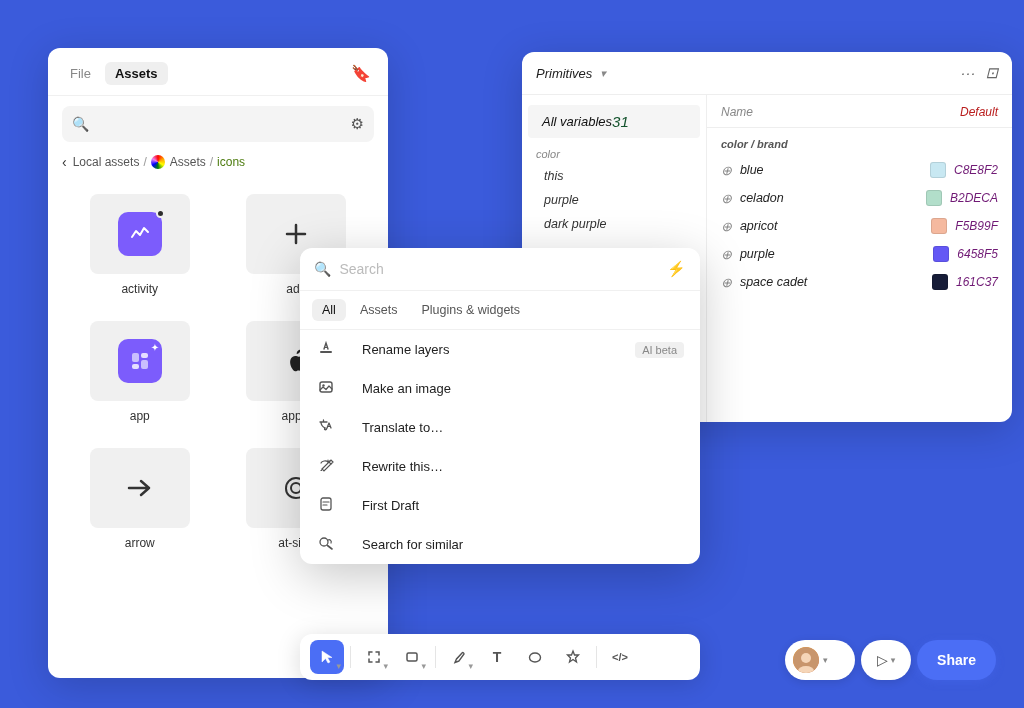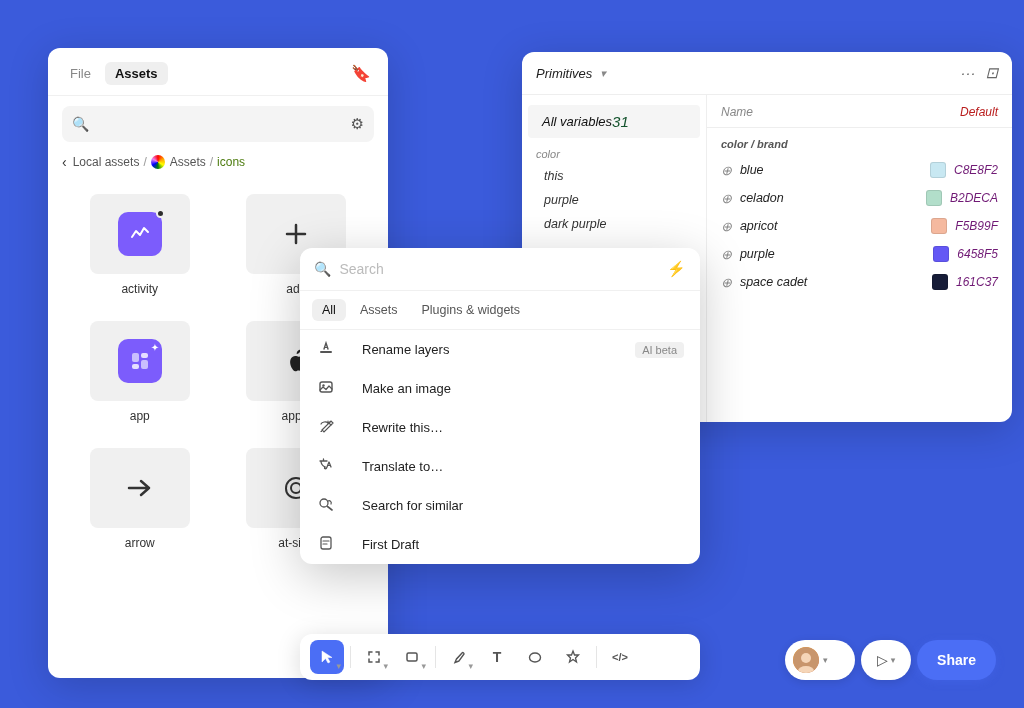--- a/index.html
+++ b/index.html
@@ -663,58 +663,58 @@
         <rect x="2" y="3" width="12" height="10" rx="2" stroke="#555" stroke-width="1.4"></rect>
         <circle cx="5.5" cy="6.5" r="1.2" fill="#555"></circle>
         <path d="M2 11 L5 8 L8 10.5 L11 7 L14 10" stroke="#555" stroke-width="1.2" stroke-linecap="round" stroke-linejoin="round"></path>
       </svg>
     </span>
     <span class="cp-item-label">Make an image</span>
   </div>
   <div class="cp-item">
     <span class="cp-item-icon">
       <svg width="16" height="16" viewBox="0 0 16 16" fill="none">
+        <path d="M2 4 L9 4 M5.5 2 L5.5 4 M3 4 C3 7 5 9 7 10" stroke="#555" stroke-width="1.3" stroke-linecap="round"></path>
+        <path d="M7 10 C5.5 11.5 8 13 9 10 L11 5 L13 10" stroke="#555" stroke-width="1.3" stroke-linecap="round" stroke-linejoin="round"></path>
+        <path d="M9.8 8.5 L12.2 8.5" stroke="#555" stroke-width="1.2" stroke-linecap="round"></path>
+      </svg>
+    </span>
+    <span class="cp-item-label">Translate to…</span>
+  </div>
+  <div class="cp-item">
+    <span class="cp-item-icon">
+      <svg width="16" height="16" viewBox="0 0 16 16" fill="none">
         <path d="M4 12 L2 14 L4 14 L4 12Z" fill="#555"></path>
         <path d="M4 12 L11 5 L13 7 L6 14 L4 12Z" stroke="#555" stroke-width="1.2" fill="none"></path>
         <path d="M11 5 L13 3 L15 5 L13 7" stroke="#555" stroke-width="1.2" fill="none"></path>
         <path d="M3 6 C4 4 8 3 10 5" stroke="#555" stroke-width="1.2" stroke-linecap="round" fill="none"></path>
         <path d="M10 3 L10 5 L12 4" stroke="#555" stroke-width="1.2" stroke-linecap="round" stroke-linejoin="round" fill="none"></path>
       </svg>
     </span>
     <span class="cp-item-label">Rewrite this…</span>
   </div>
   <div class="cp-item">
     <span class="cp-item-icon">
       <svg width="16" height="16" viewBox="0 0 16 16" fill="none">
-        <path d="M2 4 L9 4 M5.5 2 L5.5 4 M3 4 C3 7 5 9 7 10" stroke="#555" stroke-width="1.3" stroke-linecap="round"></path>
-        <path d="M7 10 C5.5 11.5 8 13 9 10 L11 5 L13 10" stroke="#555" stroke-width="1.3" stroke-linecap="round" stroke-linejoin="round"></path>
-        <path d="M9.8 8.5 L12.2 8.5" stroke="#555" stroke-width="1.2" stroke-linecap="round"></path>
+        <rect x="3" y="2" width="10" height="12" rx="2" stroke="#555" stroke-width="1.3"></rect>
+        <path d="M5 6 L11 6 M5 9 L9 9" stroke="#555" stroke-width="1.2" stroke-linecap="round"></path>
       </svg>
     </span>
-    <span class="cp-item-label">Translate to…</span>
+    <span class="cp-item-label">First Draft</span>
   </div>
   <div class="cp-item">
     <span class="cp-item-icon">
       <svg width="16" height="16" viewBox="0 0 16 16" fill="none">
         <circle cx="6" cy="7" r="4" stroke="#555" stroke-width="1.3"></circle>
         <path d="M9.5 10.5 L14 14" stroke="#555" stroke-width="1.6" stroke-linecap="round"></path>
         <path d="M10 5 C12 4 14 6 13 8" stroke="#555" stroke-width="1.2" stroke-linecap="round" fill="none"></path>
       </svg>
     </span>
     <span class="cp-item-label">Search for similar</span>
   </div>
-  <div class="cp-item">
-    <span class="cp-item-icon">
-      <svg width="16" height="16" viewBox="0 0 16 16" fill="none">
-        <rect x="3" y="2" width="10" height="12" rx="2" stroke="#555" stroke-width="1.3"></rect>
-        <path d="M5 6 L11 6 M5 9 L9 9" stroke="#555" stroke-width="1.2" stroke-linecap="round"></path>
-      </svg>
-    </span>
-    <span class="cp-item-label">First Draft</span>
-  </div>
 </div>
 
 <div class="bottom-toolbar">
   <div class="tb-tool active" style="position:relative;">
     <svg width="16" height="16" viewBox="0 0 16 16" fill="none">
       <path d="M3 2 L3 13 L6.5 9.5 L9 14 L11 13 L8.5 8.5 L13 8.5 Z" fill="white" stroke="white" stroke-width="0.5"></path>
     </svg>
     <span class="tb-chevron">▾</span>
   </div>
   <div class="tb-sep"></div>

